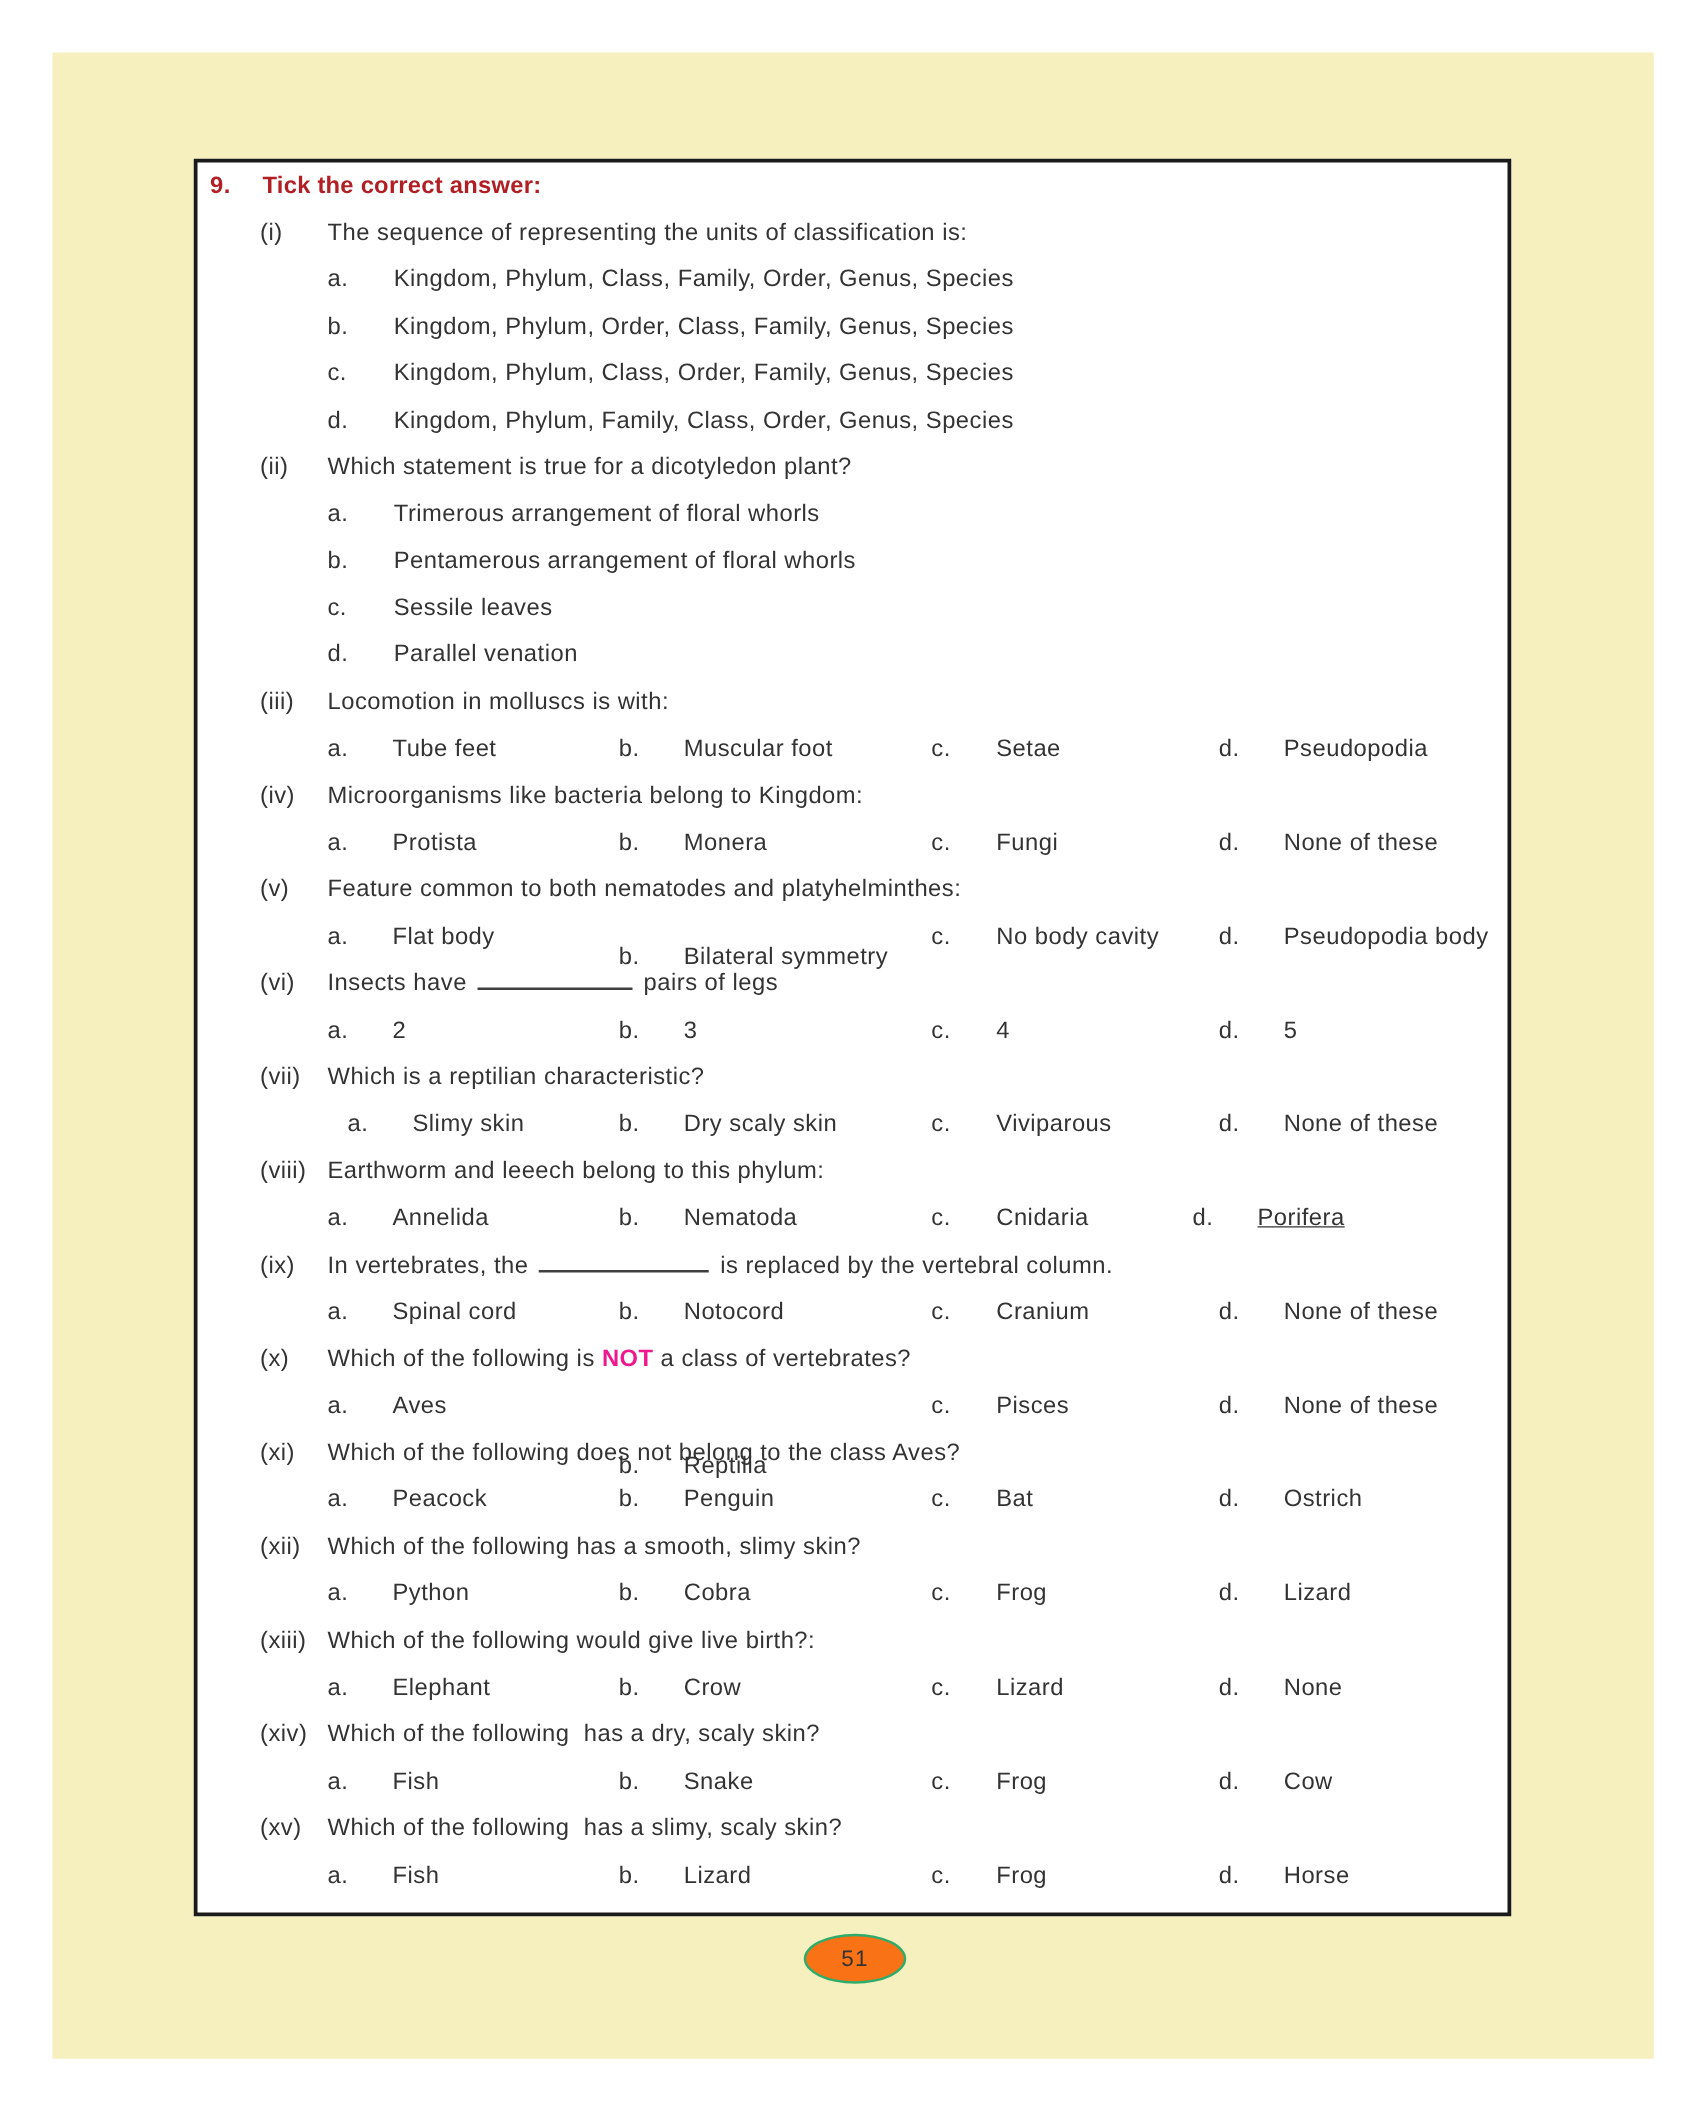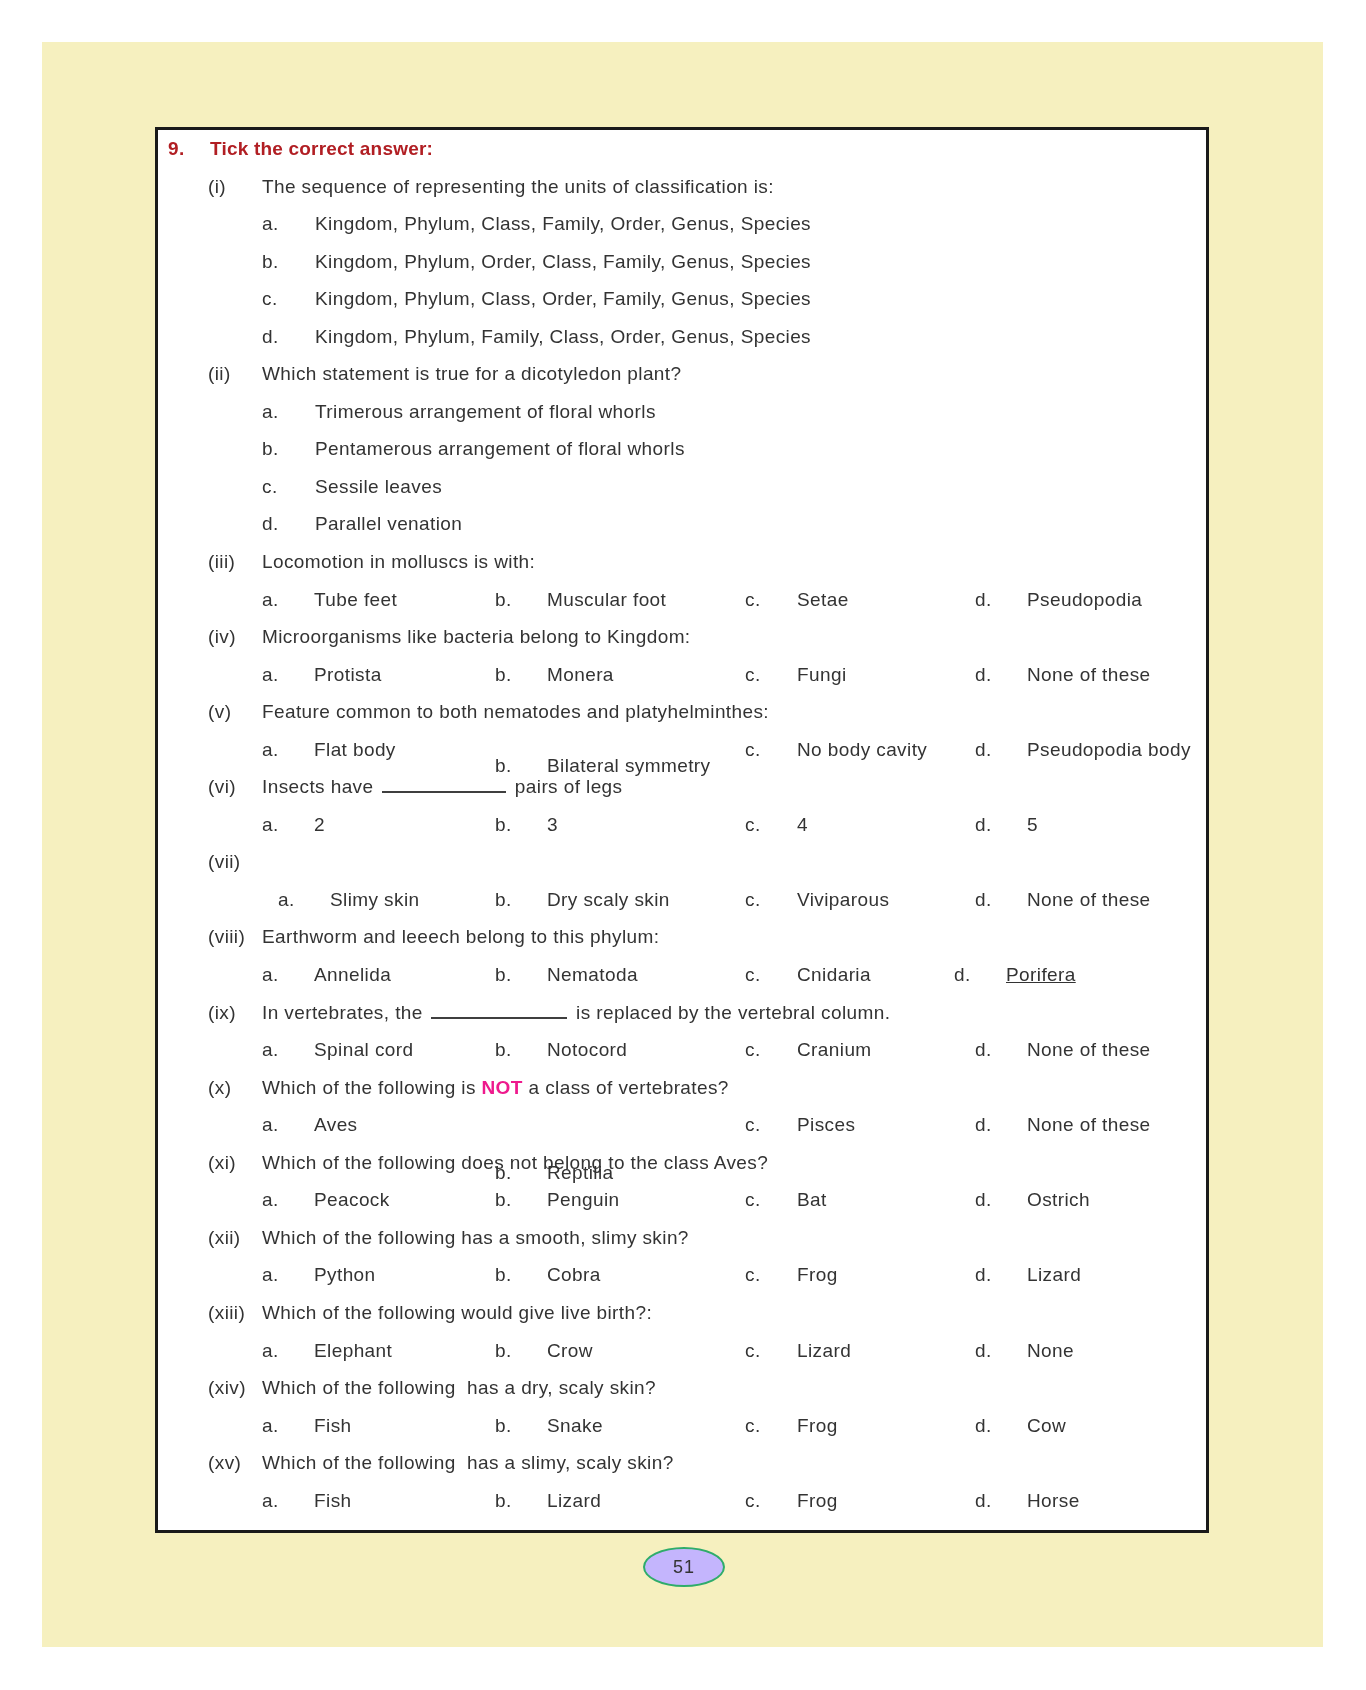--- a/index.html
+++ b/index.html
@@ -27,21 +27,21 @@
   .q-text span { white-space:pre; }
   .hl { color:var(--pink,#EE1A8D); font-weight:bold; }
   .opt-letter { }
   .opt-letter-inline { display:inline-block; width:52px; }
   .blank {
     display:inline-block; height:12px; border-bottom:2px solid #3f3f3f;
     margin:0 3px; vertical-align:baseline;
   }
   .page-num-ellipse {
     position:absolute; left:643px; top:1547px; width:78px; height:36px;
-    background:#c4b5fd; border:2px solid var(--green,#2FAC6B); border-radius:50%;
+    background:#f97316; border:2px solid var(--green,#2FAC6B); border-radius:50%;
     display:flex; align-items:center; justify-content:center;
     font-size:18px; color:#333333; letter-spacing:1px;
   }
 </style>
 </head>
 <body>
 
 <div class="page-bg"></div>
 
 <div class="qbox">
@@ -125,20 +125,21 @@
         <span class="abs q-text"><span>Insects have </span><span class="blank" style="width: 124px;"></span><span> pairs of legs</span></span>
       </div>
       <div class="row option-row">
         <span class="abs opt-cell" style="left: 104px;"><span class="opt-letter-inline">a.</span><span class="opt-text-inline">2</span></span>
         <span class="abs opt-cell" style="left: 337px;"><span class="opt-letter-inline">b.</span><span class="opt-text-inline">3</span></span>
         <span class="abs opt-cell" style="left: 587px;"><span class="opt-letter-inline">c.</span><span class="opt-text-inline">4</span></span>
         <span class="abs opt-cell" style="left: 817px;"><span class="opt-letter-inline">d.</span><span class="opt-text-inline">5</span></span>
       </div>
       <div class="row question-row">
         <span class="abs q-num">(vii)</span>
+        <span class="abs q-text"><span>Which is a reptilian characteristic?</span></span>
       </div>
       <div class="row option-row">
         <span class="abs opt-cell" style="left: 120px;"><span class="opt-letter-inline">a.</span><span class="opt-text-inline">Slimy skin</span></span>
         <span class="abs opt-cell" style="left: 337px;"><span class="opt-letter-inline">b.</span><span class="opt-text-inline">Dry scaly skin</span></span>
         <span class="abs opt-cell" style="left: 587px;"><span class="opt-letter-inline">c.</span><span class="opt-text-inline">Viviparous</span></span>
         <span class="abs opt-cell" style="left: 817px;"><span class="opt-letter-inline">d.</span><span class="opt-text-inline">None of these</span></span>
       </div>
       <div class="row question-row">
         <span class="abs q-num">(viii)</span>
         <span class="abs q-text"><span>Earthworm and leeech belong to this phylum:</span></span>

